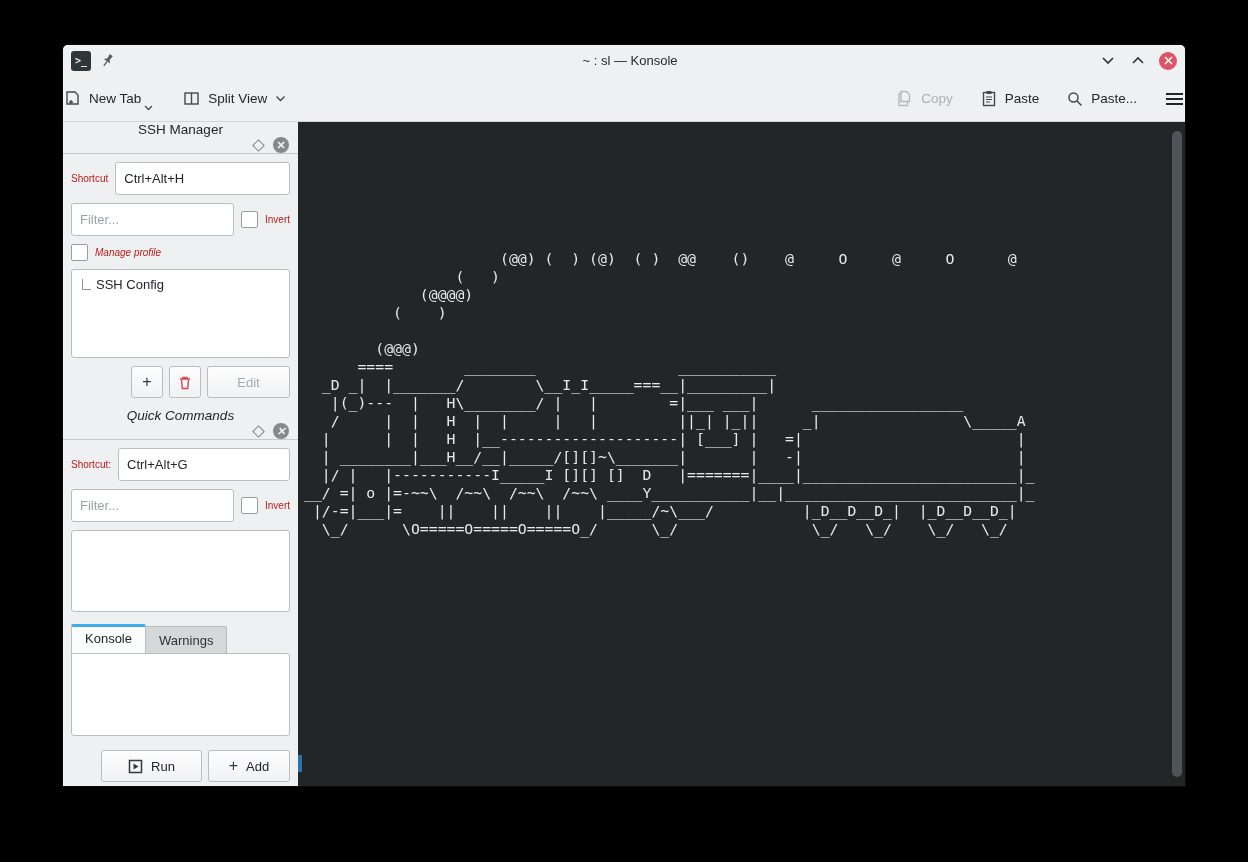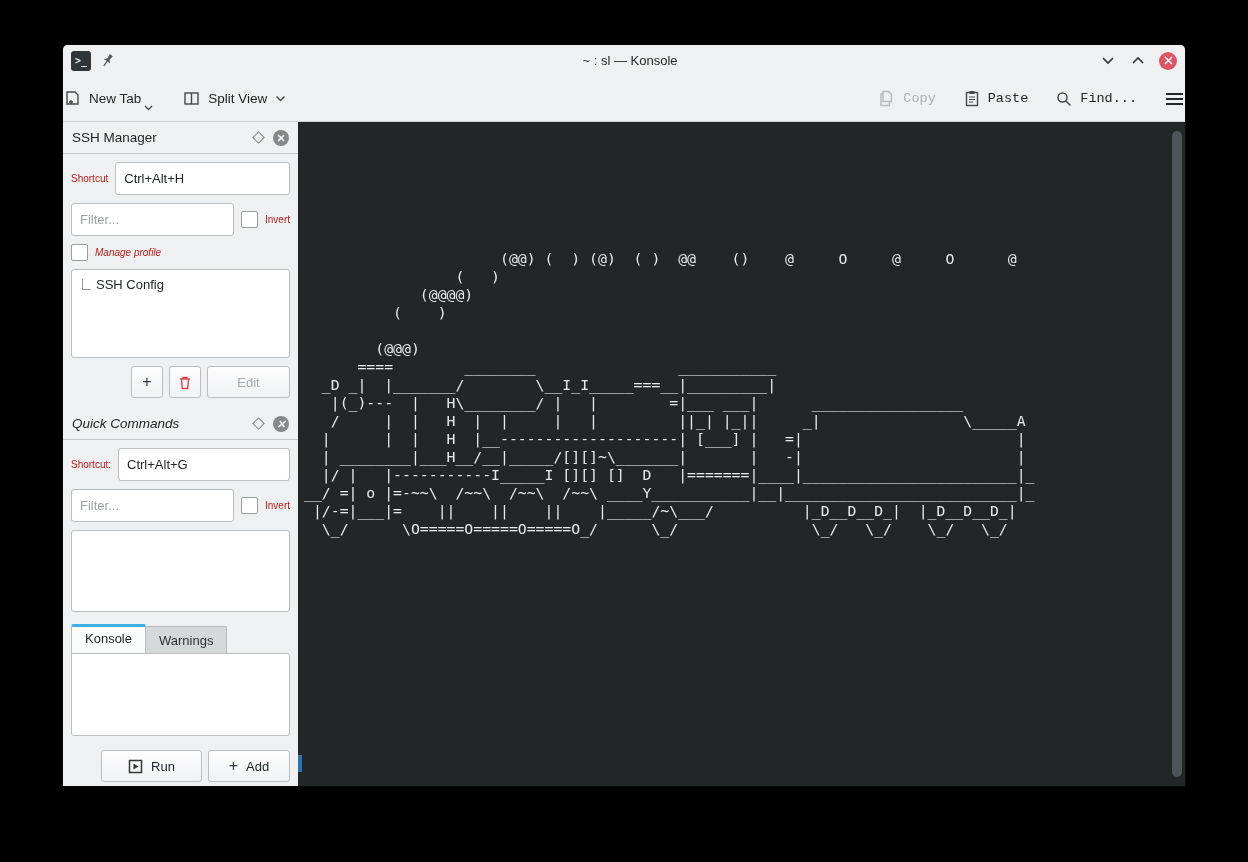--- a/index.html
+++ b/index.html
@@ -26,30 +26,30 @@
               display:flex; align-items:center; justify-content:center; }
 
   
   .toolbar { height:46px; flex:0 0 46px; display:flex; align-items:center; padding:0 1px;
              border-bottom:1px solid #d2d5d6; }
   .tbtn { display:flex; align-items:center; gap:8px; font-size:13.5px; color:#232629;
           margin-right:28px; position:relative; }
   .tbtn .lbl { white-space:nowrap; }
   .tbtn.disabled { color:#acb0b2; }
   .tb-right { margin-left:auto; display:flex; align-items:center; }
-  .tb-right .tbtn { margin-right:0; margin-left:28px;font-family:Liberation Mono, monospace; }
+  .tb-right .tbtn { margin-right:0; margin-left:28px; }
   .mini-caret { position:absolute; right:-12px; bottom:-4px; }
 
   
   .content { flex:1; display:flex; min-height:0; }
 
   
   .sidebar { width:235px; flex:0 0 235px; background:#eff0f1; overflow:hidden; }
   .panel-header { height:32px; display:flex; align-items:center; padding:0 9px;
-                  border-bottom:1px solid #c5c9cb; font-size:13.5px; color:#232629; }
+                  border-bottom:1px solid #c5c9cb; font-size:13.5px; color:#232629;flex-direction:column; }
   .panel-header .ph-icons { margin-left:auto; display:flex; align-items:center; gap:10px; }
   .diamond { width:9px; height:9px; border:1.4px solid #7e8385; transform:rotate(45deg); }
   .circ-x { width:16px; height:16px; border-radius:50%; background:#85898c; color:#eff0f1;
             font-size:11px; line-height:16px; text-align:center; font-weight:bold; }
   .m10 { margin-top:10px;font-style:italic; }
   .row { display:flex; align-items:center; gap:7px; margin:8px 8px 0; }
   .row label, .check-label { font-size:10px; color:#b91c1c; white-space:nowrap; }
   .ti { height:33px; border:1px solid #b9bec1; border-radius:3px; background:#fff;
         font-size:13px; color:#232629; padding:0 8px; width:100%; min-width:0; flex:1;
         font-family:"Liberation Sans", sans-serif; outline:none; }
@@ -162,21 +162,21 @@
             <rect x="5.5" y="1" width="5" height="3" fill="#45494c"></rect>
             <path d="M5 7 H11 M5 9.5 H11 M5 12 H9" stroke="#45494c" stroke-width="1.2"></path>
           </svg>
           <span class="lbl">Paste</span>
         </div>
         <div class="tbtn">
           <svg width="16" height="16" viewBox="0 0 16 16">
             <circle cx="6.5" cy="6.5" r="4.5" fill="none" stroke="#45494c" stroke-width="1.5"></circle>
             <line x1="10" y1="10" x2="14.5" y2="14.5" stroke="#45494c" stroke-width="1.5"></line>
           </svg>
-          <span class="lbl">Find...</span>
+          <span class="lbl">Paste...</span>
         </div>
         <div class="tbtn">
           <svg width="19" height="14" viewBox="0 0 19 14">
             <path d="M1 2 H18 M1 7 H18 M1 12 H18" stroke="#232629" stroke-width="2.1"></path>
           </svg>
         </div>
       </div>
     </div>
 
     <div class="content">

